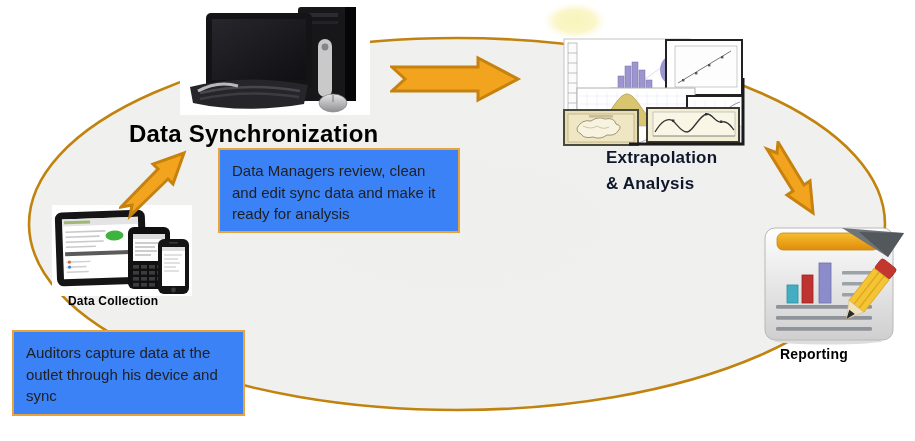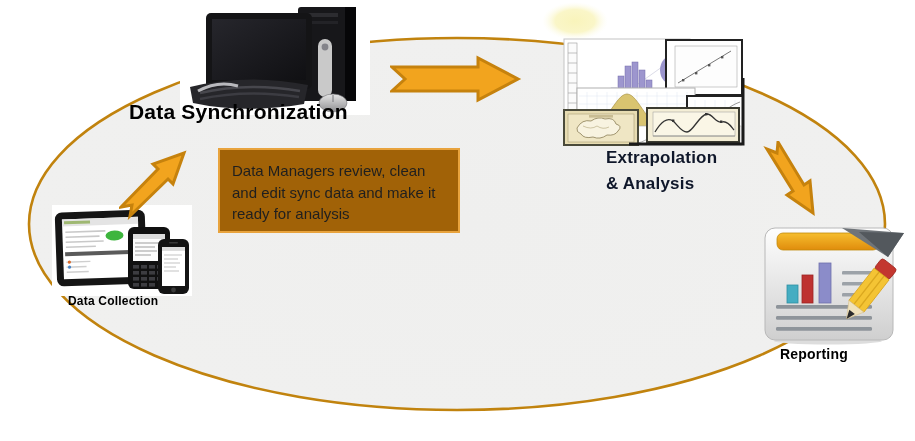--- a/index.html
+++ b/index.html
@@ -7,21 +7,21 @@
     position:relative;width:915px;height:441px;background:#ffffff;
     font-family:"Liberation Sans",sans-serif;overflow:hidden;
   }
   .abs{position:absolute;}
   .icon-card{position:absolute;}
   .node-label{
     position:absolute;font-weight:700;color:#000;letter-spacing:.2px;
     white-space:nowrap;
   }
   .callout{
-    position:absolute;background:#a16207;border:2px solid #E8A33D;
+    position:absolute;background:#3b82f6;border:2px solid #E8A33D;
     color:#1f1f1f;font-size:15px;line-height:21.5px;box-sizing:border-box;
   }
   .callout .txt{display:block;}
   svg{display:block;}
 </style>
 </head>
 <body>
 
 <div class="stage">
 
@@ -220,29 +220,32 @@
   </svg>
 
   <svg class="abs" style="left:390px;top:55px" width="132" height="48" viewBox="0 0 132 48">
     <polygon points="2,12 88,12 88,3 128,24 88,45 88,36 2,36 15,24" fill="#F2A41E" stroke="#C6820D" stroke-width="3" stroke-linejoin="miter"></polygon>
   </svg>
 
   <svg class="abs" style="left:755px;top:141px" width="76" height="76" viewBox="0 0 76 76">
     <polygon points="23,1 49,44 55,40 58,72 32,54 38,50 12,8 22,12" fill="#F2A41E" stroke="#C6820D" stroke-width="3" stroke-linejoin="miter"></polygon>
   </svg>
 
-  <div class="node-label" style="left:129px;top:100px;font-size:21px">Data Synchronization</div>
+  <div class="node-label" style="left:129px;top:120px;font-size:24px">Data Synchronization</div>
 
   <div class="node-label" style="left:68px;top:294px;font-size:12px">Data Collection</div>
 
   <div class="abs" style="left:606px;top:145px;font-weight:700;color:#0f172a;font-size:17px;line-height:26px;letter-spacing:.2px">
     <div>Extrapolation</div>
     <div>&amp; Analysis</div>
   </div>
 
   <div class="node-label" style="left:780px;top:346px;font-size:14px">Reporting</div>
 
   <div class="callout" style="left:218px;top:148px;width:242px;height:85px;padding:10px 10px 0 12px">
     <span class="txt">Data Managers review, clean and edit sync data and make it ready for analysis</span>
   </div>
 
+  <div class="callout" style="left:12px;top:330px;width:233px;height:86px;padding:10px 8px 0 12px">
+    <span class="txt">Auditors capture data at the outlet through his device and sync</span>
+  </div>
 
 </div>
 
 </body></html>

